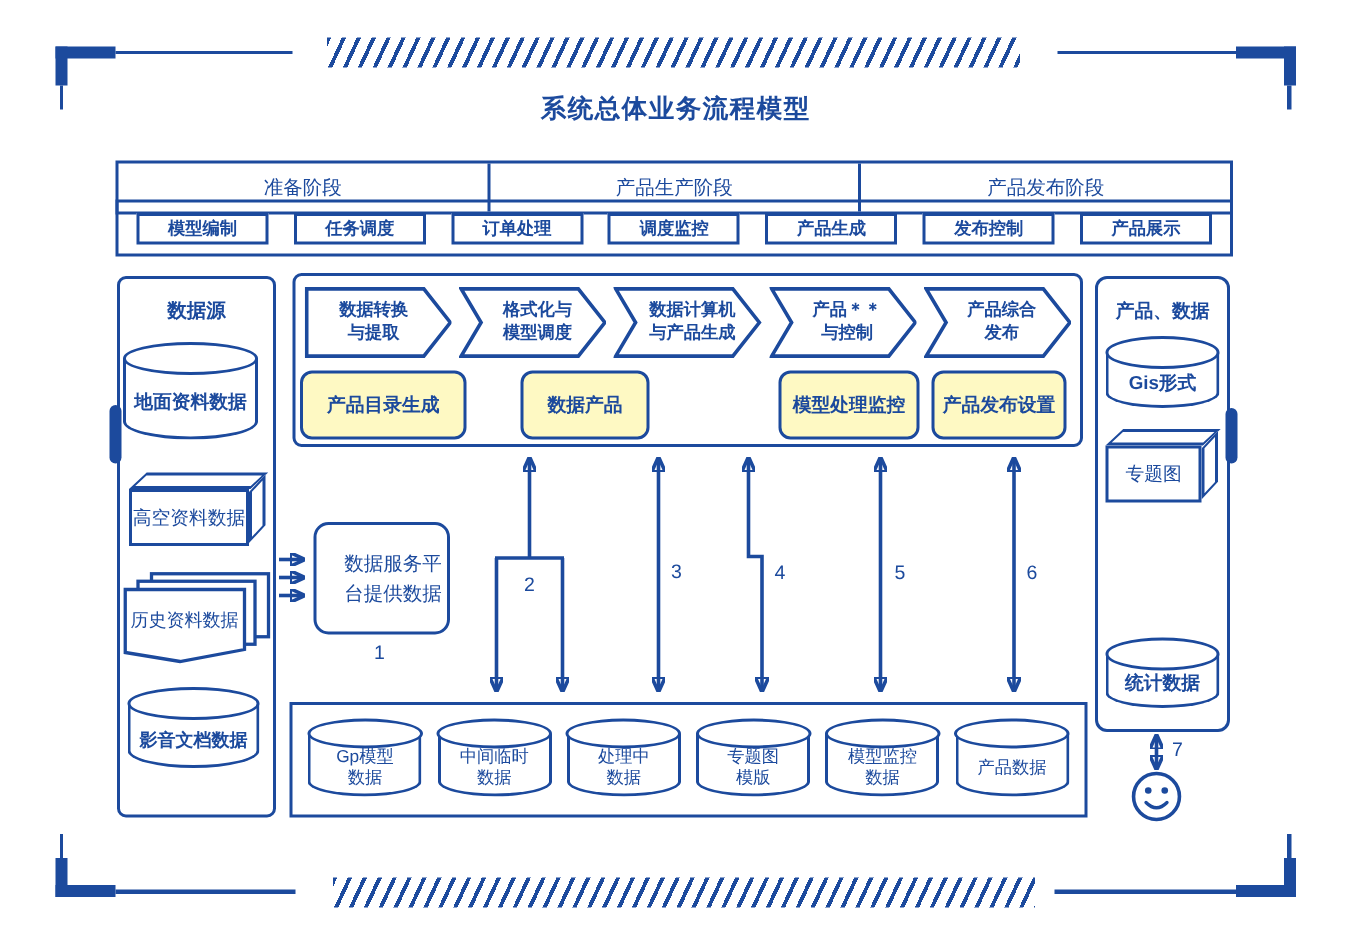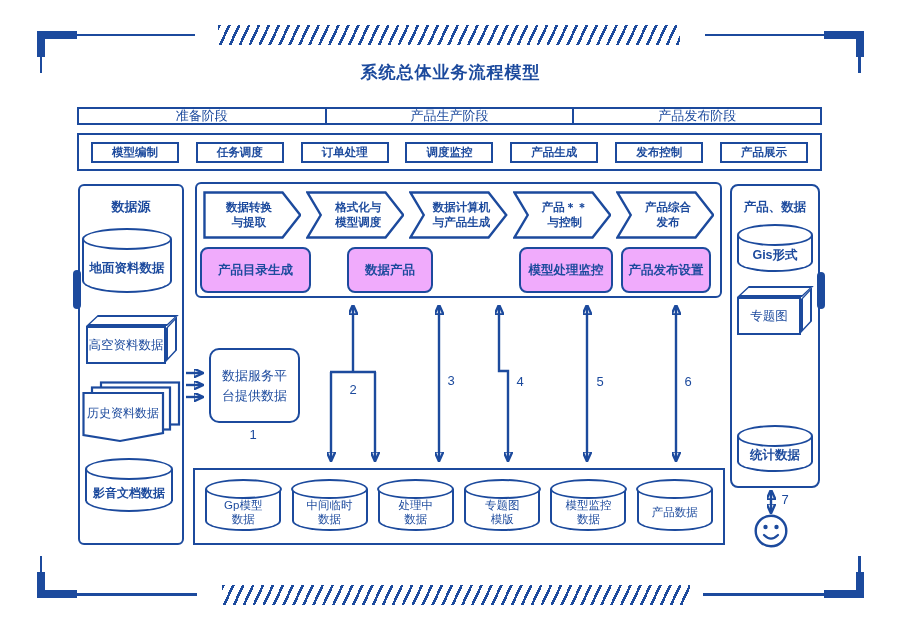--- a/index.html
+++ b/index.html
@@ -3,21 +3,21 @@
 <meta charset="utf-8">
 <style>
   :root { --blue:#1c4a9d; }
   html,body { margin:0; padding:0; background:#fff; }
   body { font-family:"Liberation Sans","DejaVu Sans",sans-serif; color:var(--blue); }
   .canvas { position:relative; width:901px; height:619px; background:#fff; overflow:hidden; }
   .bar { position:absolute; background:var(--blue); }
   .hatch { position:absolute; background:repeating-linear-gradient(115deg, var(--blue) 0 2.6px, transparent 2.6px 9px); }
   .title { position:absolute; left:0; right:0; top:61px; text-align:center; font-size:17px; font-weight:bold; letter-spacing:1px; }
   
-  .phasebar { position:absolute; left:77px; top:107px; width:745px; height:18px; border:2px solid var(--blue); box-sizing:border-box; display:flex; }
+  .phasebar { position:absolute; left:77px; top:107px; width:745px; height:36px; border:2px solid var(--blue); box-sizing:border-box; display:flex; }
   .phasecell { flex:1; display:flex; align-items:center; justify-content:center; font-size:13px; }
   .phasecell + .phasecell { border-left:2px solid var(--blue); }
   
   .taskbar { position:absolute; left:77px; top:133px; width:745px; height:38px; border:2.5px solid var(--blue); box-sizing:border-box; display:flex; align-items:center; justify-content:space-between; padding:0 12px; }
   .taskbtn { width:88px; height:21px; border:2px solid var(--blue); box-sizing:border-box; display:flex; align-items:center; justify-content:center; font-size:11.5px; font-weight:bold; background:#fff; }
   
   .panel { position:absolute; border:2.5px solid var(--blue); box-sizing:border-box; background:#fff; }
   .paneltitle { position:absolute; text-align:center; font-weight:bold; font-size:13px; }
   .tab { position:absolute; width:8px; border-radius:4px; background:var(--blue); }
   
@@ -38,22 +38,22 @@
   .papers svg { display:block; }
   .papers .plbl { position:absolute; font-size:12px; text-align:center; }
   
   .proc { position:absolute; left:195px; top:182px; width:527px; height:116px; border:2.5px solid var(--blue); border-radius:6px; box-sizing:border-box; background:#fff; }
   .chevrow { position:absolute; left:203px; top:191px; width:511px; height:48px; display:flex; gap:5px; }
   .chev { position:relative; flex:1; }
   .chev svg { position:absolute; inset:0; width:100%; height:100%; }
   .chev polygon { fill:#fff; stroke:var(--blue); stroke-width:2.4; stroke-linejoin:miter; }
   .chev .ctext { position:absolute; left:18px; right:12px; top:50%; transform:translateY(-50%); font-size:11.5px; font-weight:bold; line-height:1.3; text-align:center; }
   .chev.first .ctext { left:8px; right:14px; }
-  .pbox { position:absolute; top:247px; height:46px; border:2.4px solid var(--blue); border-radius:8px; box-sizing:border-box; background:#f0abfc; display:flex; align-items:center; justify-content:center; font-size:12.5px; font-weight:bold; }
-  .platform { position:absolute; left:209px; top:348px; width:91px; height:75px; border:2.4px solid var(--blue); border-radius:10px; box-sizing:border-box; display:flex; align-items:center; justify-content:center; background:#fff; }
+  .pbox { position:absolute; top:247px; height:46px; border:2.4px solid var(--blue); border-radius:8px; box-sizing:border-box; background:#fef9c3; display:flex; align-items:center; justify-content:center; font-size:12.5px; font-weight:bold; }
+  .platform { position:absolute; left:209px; top:348px; width:91px; height:75px; border:2.4px solid var(--blue); border-radius:10px; box-sizing:border-box; display:flex; align-items:center; justify-content:flex-end; background:#fff; }
   .platform span { width:72px; text-align:center; font-size:13px; line-height:1.5; }
   .flownum { position:absolute; font-size:13px; text-align:center; width:18px; }
   
   .store { position:absolute; left:193px; top:468px; width:532px; height:77px; border:2.5px solid var(--blue); box-sizing:border-box; background:#fff; display:flex; justify-content:space-evenly; align-items:flex-start; padding-top:19px; }
   .overlay { position:absolute; left:0; top:0; pointer-events:none; }
   .overlay path, .overlay line { stroke:var(--blue); stroke-width:2.4; fill:none; }
   .smiley circle.face { fill:none; stroke:var(--blue); stroke-width:2.4; }
   .smiley circle.eye { fill:var(--blue); stroke:none; }
   .smiley path { fill:none; stroke:var(--blue); stroke-width:2.2; stroke-linecap:round; }
 </style>

